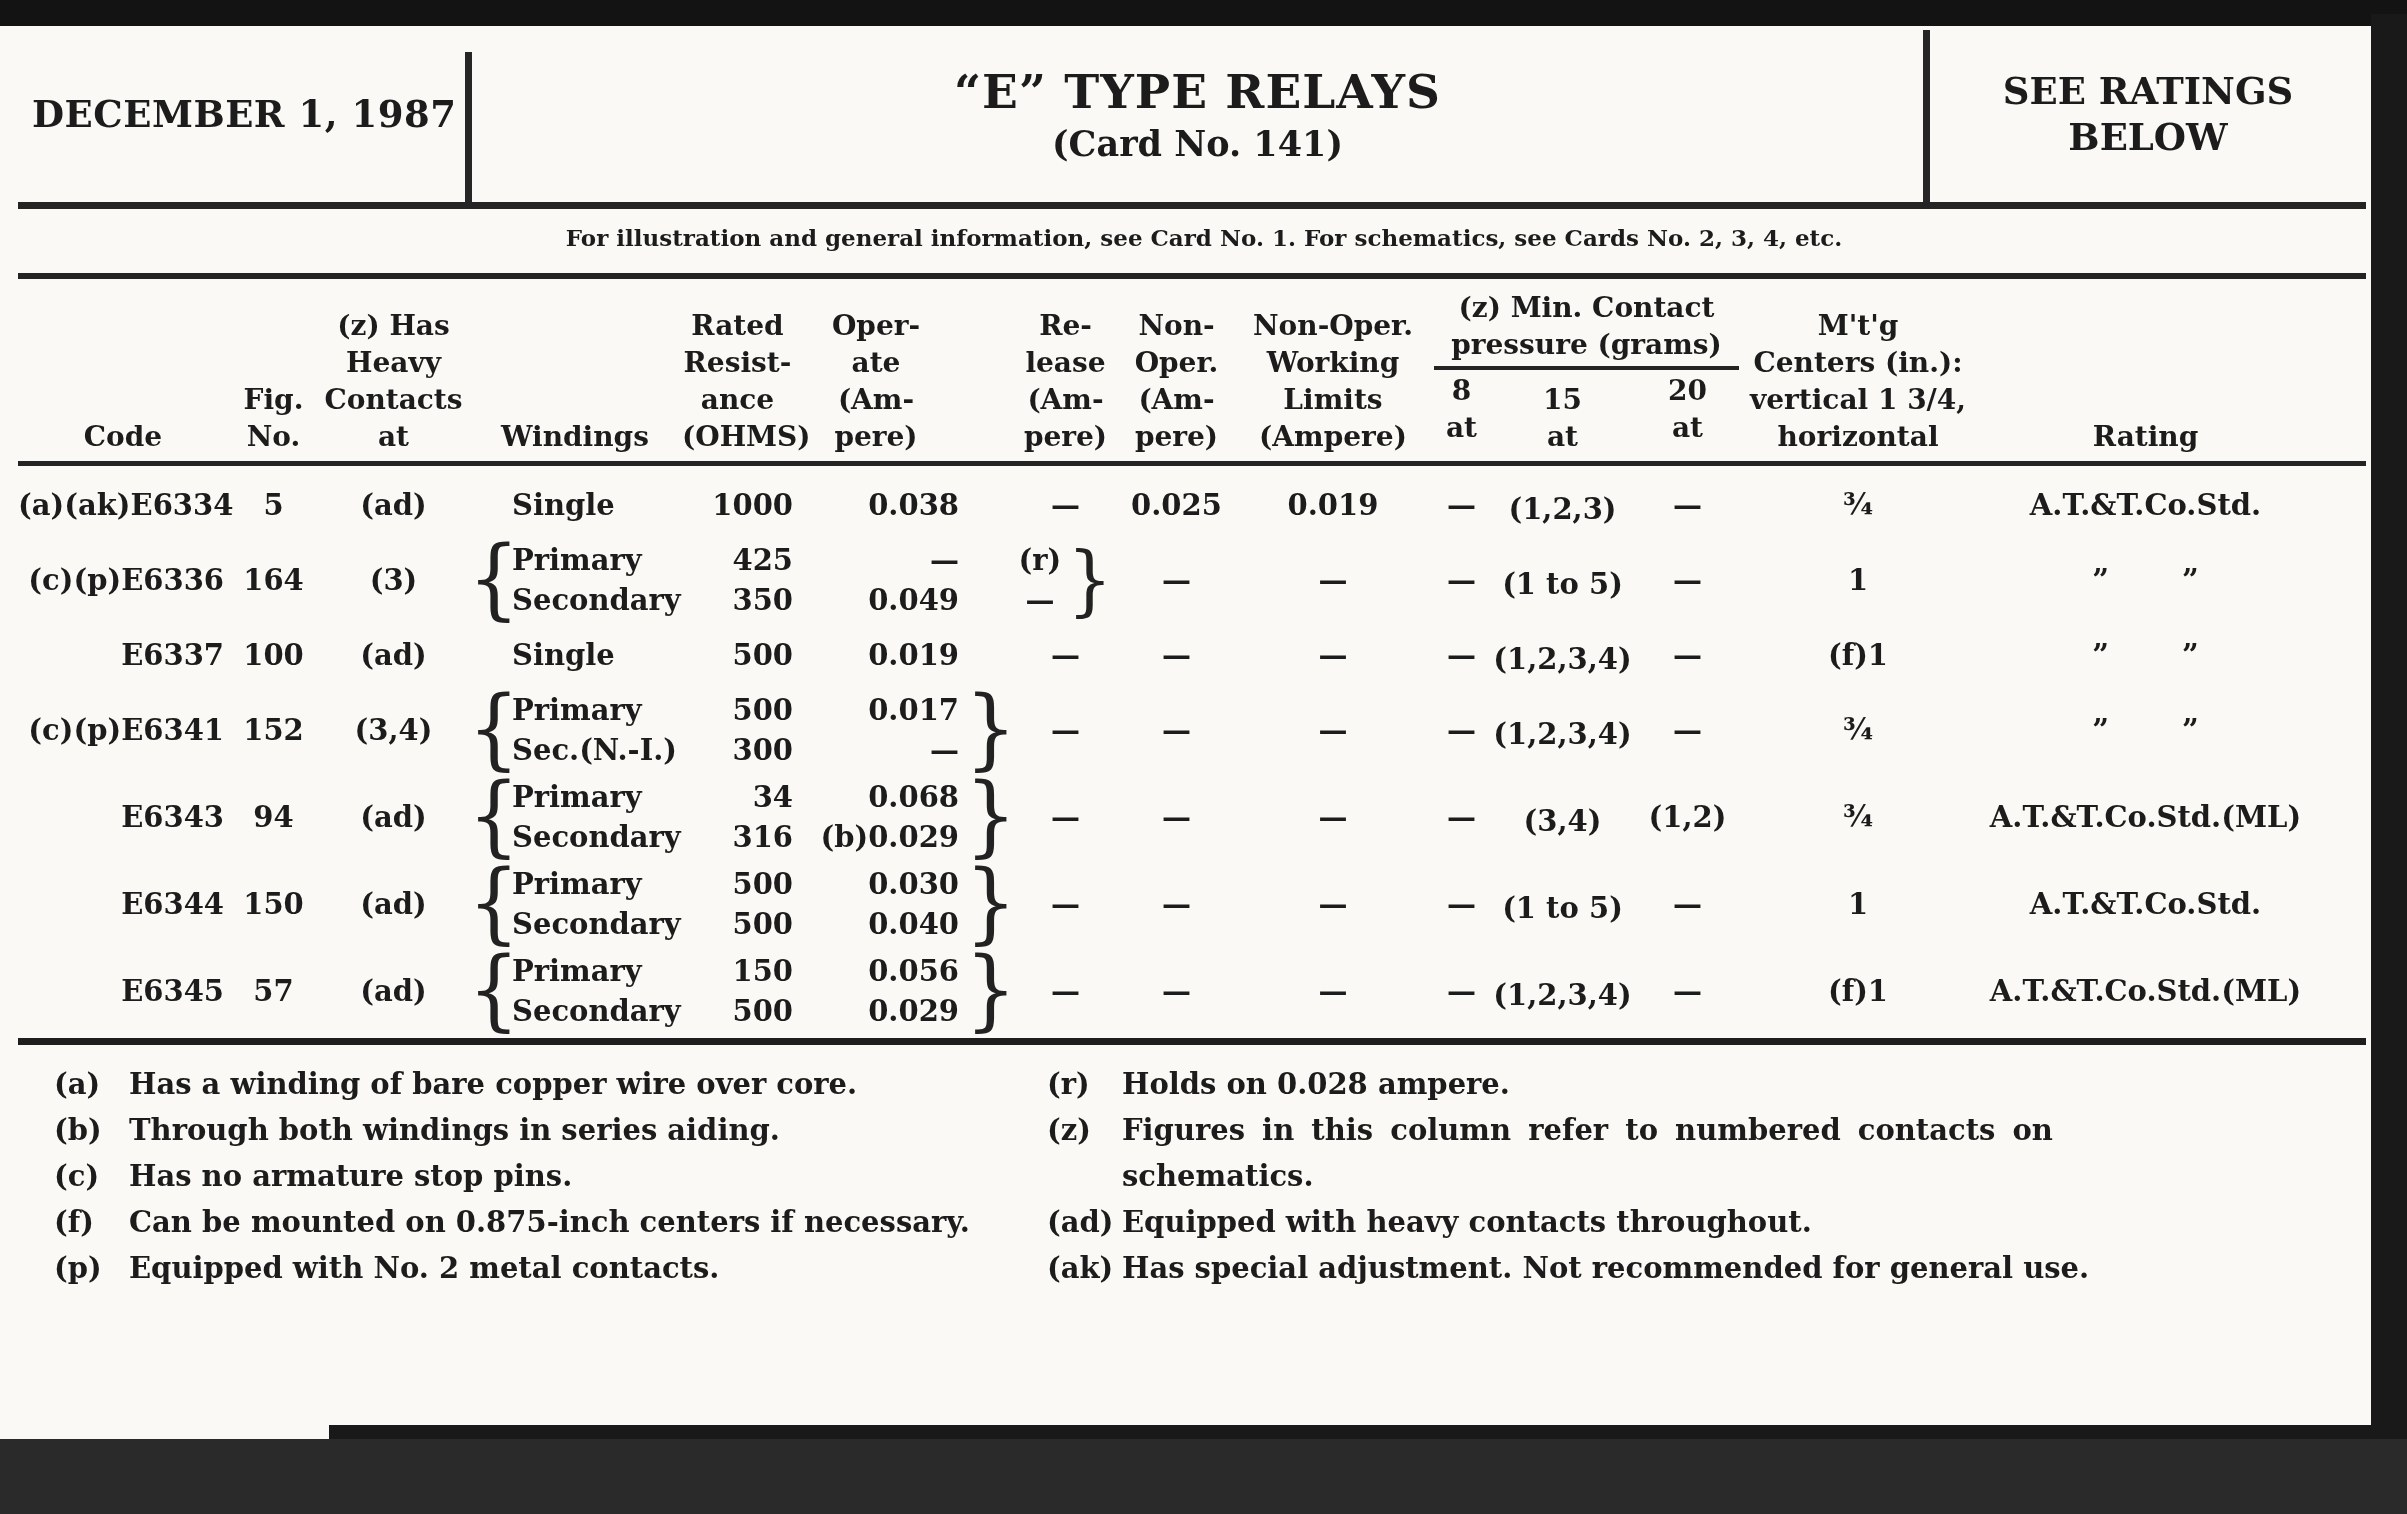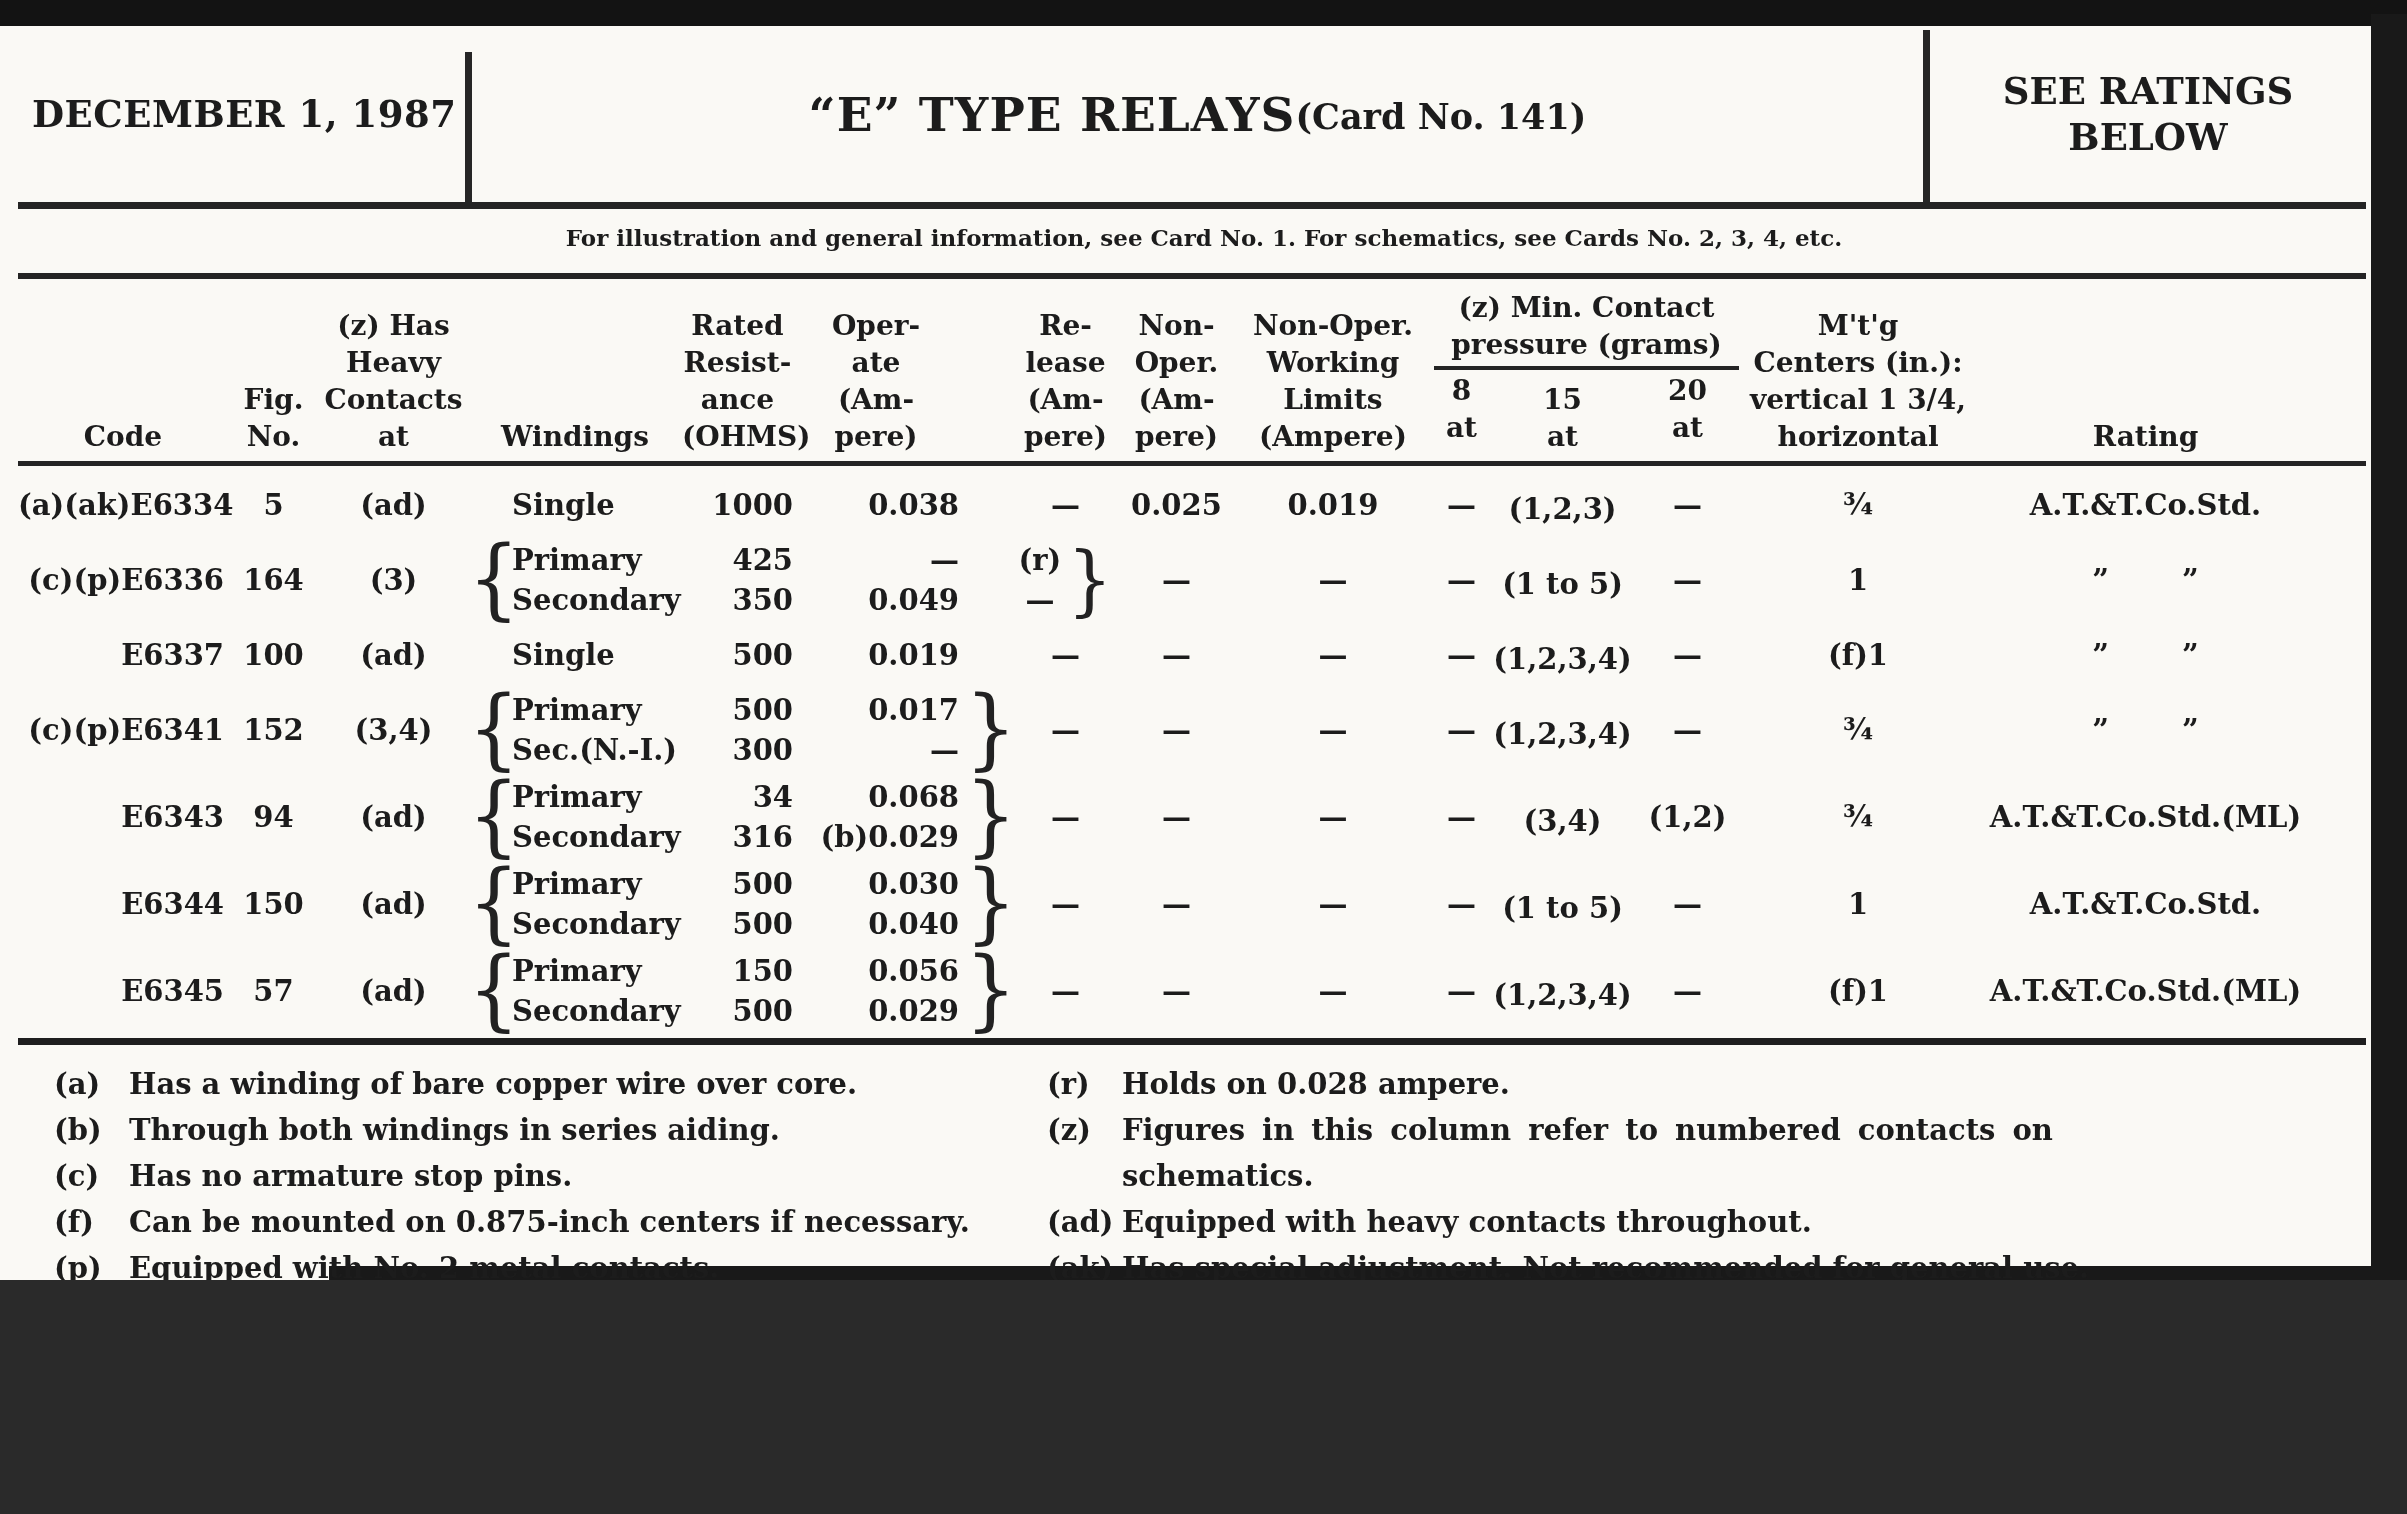--- a/index.html
+++ b/index.html
@@ -1,27 +1,27 @@
 <!DOCTYPE html>
 <html><head>
 <meta charset="utf-8">
 <style>
   html,body{margin:0;padding:0;background:#2a2a2a;}
-  .page{position:relative;width:2408px;height:1280px;background:#faf9f5;overflow:hidden;
+  .page{position:relative;width:2408px;height:1439px;background:#faf9f5;overflow:hidden;
         font-family:"DejaVu Serif","Liberation Serif",serif;font-weight:700;color:#1c1c1c;}
   
   .band-top{position:absolute;left:0;top:0;width:2408px;height:26px;background:#131313;}
   .band-right{position:absolute;top:14px;right:0;width:37px;height:1501px;background:#191919;}
   .band-bottom{position:absolute;left:329px;bottom:0;height:14px;right:37px;background:#191919;}
   
   .header{position:absolute;left:18px;top:26px;width:2348px;height:176px;display:flex;}
   .h-date{width:433px;display:flex;align-items:center;padding-left:14px;font-size:37px;letter-spacing:0.5px;}
   .vr1{width:7px;background:#262626;margin-top:26px;}
   .vr2{width:7px;background:#262626;margin-top:4px;}
-  .h-title{flex:1;display:flex;flex-direction:row;align-items:center;justify-content:center;}
+  .h-title{flex:1;display:flex;flex-direction:column;align-items:center;justify-content:center;}
   .h-title .t1{font-size:47px;letter-spacing:1px;}
   .h-title .t2{font-size:35px;margin-top:4px;}
   .h-ratings{width:436px;display:flex;flex-direction:column;align-items:center;justify-content:center;
              font-size:37px;line-height:1.25;}
   .hr-a{position:absolute;left:18px;top:202px;width:2348px;height:7px;background:#242424;}
   .info{position:absolute;left:0;top:224px;width:2408px;text-align:center;font-size:23px;}
   .hr-b{position:absolute;left:18px;top:273px;width:2348px;height:6px;background:#242424;}
   
   .thead{position:absolute;left:18px;top:291px;width:2348px;height:164px;display:flex;
          align-items:flex-end;font-size:28px;line-height:37px;text-align:center;}

